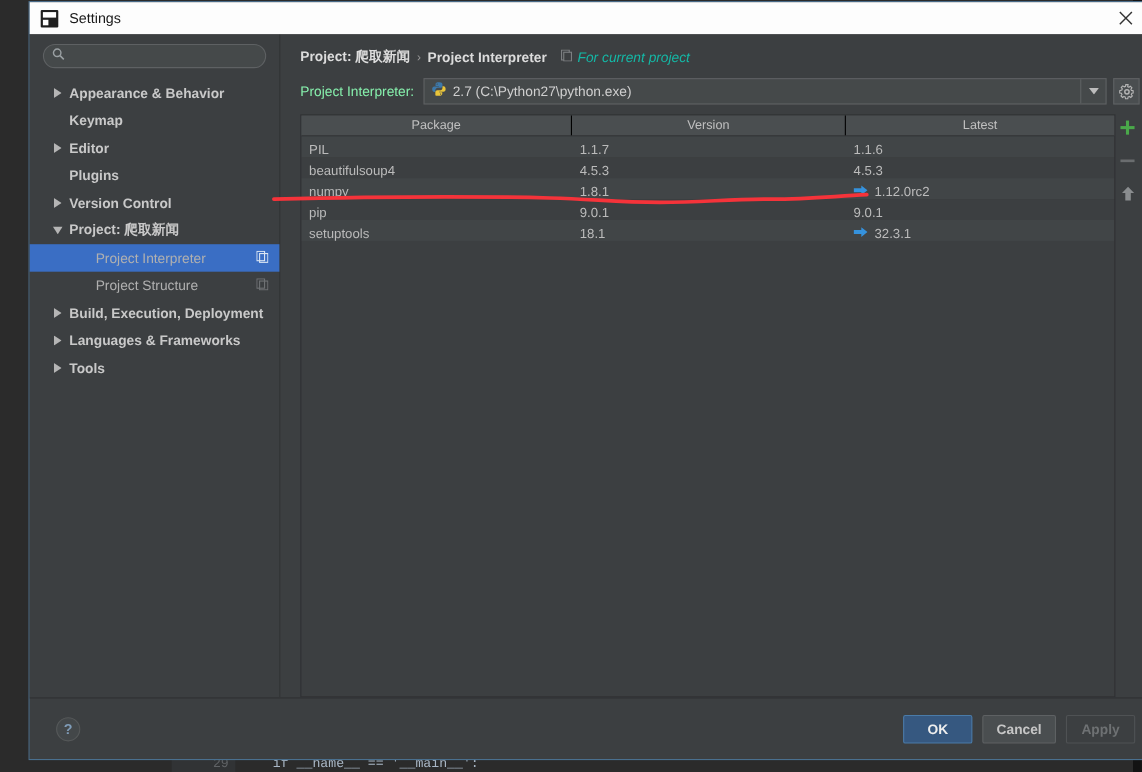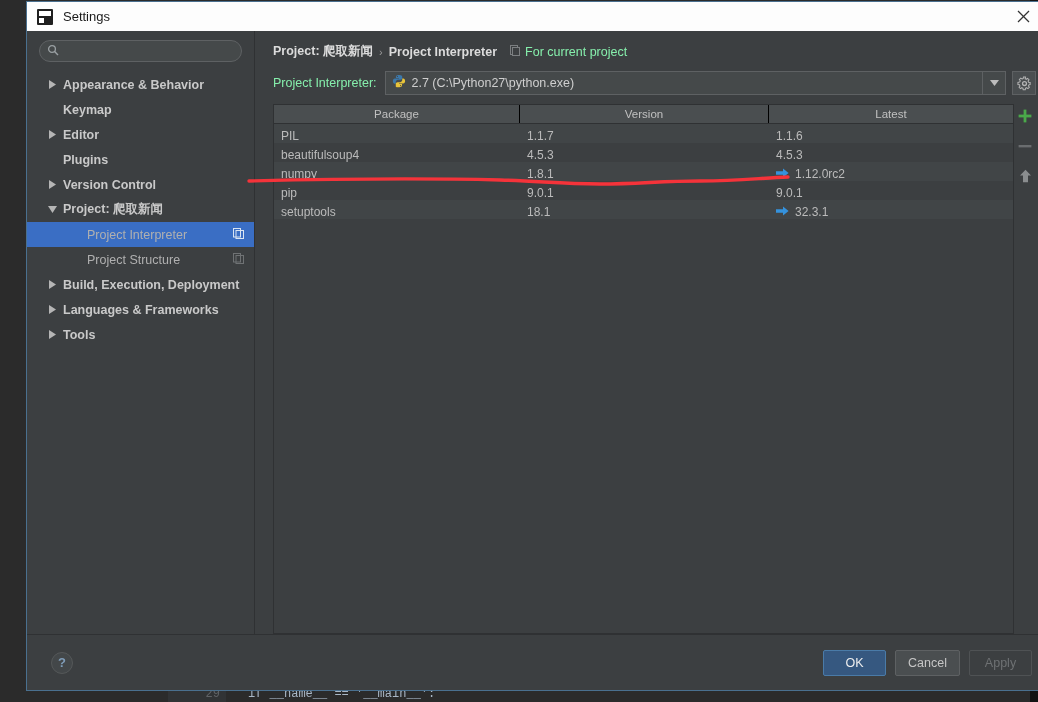--- a/index.html
+++ b/index.html
@@ -14,21 +14,21 @@
 
   
   #editor-bg {
     position: absolute;
     left: 0; top: 0;
     width: 1038px; height: 702px;
     background: #2b2b2b;
   }
   #editor-gutter {
     position: absolute;
-    left: 168px; top: 686px;
+    left: 156px; top: 686px;
     width: 58px; height: 16px;
     background: #313335;
     color: #606366;
     font-family: "Liberation Mono", monospace;
     font-size: 12px;
     text-align: right;
     padding-right: 6px;
     box-sizing: border-box;
     line-height: 16px;
   }
@@ -207,21 +207,21 @@
     align-items: center;
     font-size: 12.5px;
     color: #d4d4d4;
     padding-left: 8px;
     padding-top: 6px;
     box-sizing: border-box;
   }
   .bc-strong { font-weight: bold; color: #dcdcdc; }
   .bc-sep { margin: 0 6px; color: #9a9a9a; font-size: 11px; }
   #bc-note-icon { margin: 0 5px 0 12px; }
-  .bc-note { color: #86efac; }
+  .bc-note { color: #14b8a6; font-style: italic; }
 
   #interp-row {
     display: flex;
     align-items: center;
     height: 34px;
     padding-left: 8px;
     box-sizing: border-box;
   }
   #interp-label {
     font-size: 12.5px;
@@ -385,20 +385,21 @@
     height: 26px;
     min-width: 63px;
     padding: 0 12px;
     font-size: 12.5px;
     font-family: "Liberation Sans", sans-serif;
     border: 1px solid #5e6163;
     background: #4a4e50;
     color: #c6c6c6;
     border-radius: 2px;
     cursor: pointer;
+    font-weight: bold;
   }
   .dlg-btn.primary {
     background: #365880;
     border-color: #4a7ba8;
     color: #eeeeee;
   }
   .dlg-btn.disabled {
     color: #6e7173;
     background: #42464800;
     border-color: #4f5254;

